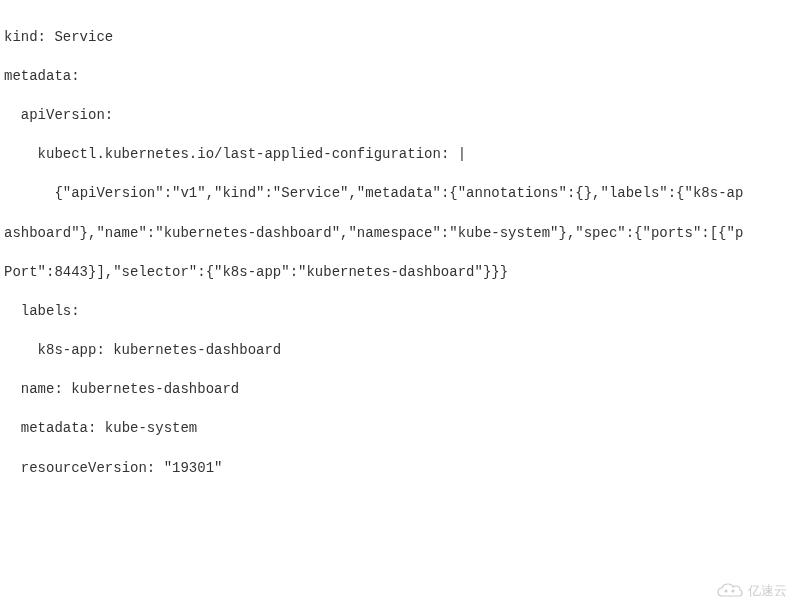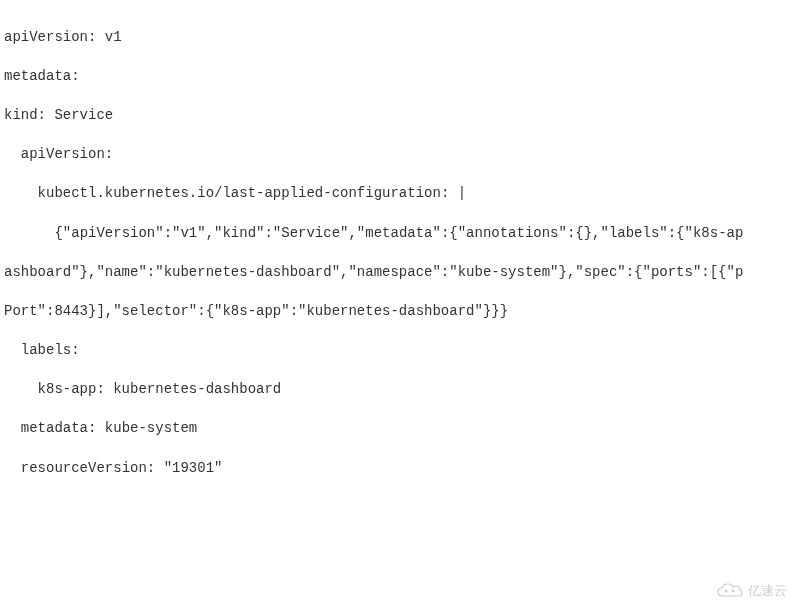--- a/index.html
+++ b/index.html
@@ -39,30 +39,30 @@
       gap: 4px;
     }
     .watermark-icon {
       display: inline-flex;
     }
   </style>
 </head>
 <body>
 
 <div class="code-block">
-<div class="line">apiVersion: v1</div>
+<div class="line">kind: Service</div>
 <div class="line">metadata:</div>
-<div class="line">kind: Service</div>
 <div class="line">  apiVersion:</div>
 <div class="line">    kubectl.kubernetes.io/last-applied-configuration: |</div>
 <div class="line">      {"apiVersion":"v1","kind":"Service","metadata":{"annotations":{},"labels":{"k8s-ap</div>
 <div class="line">ashboard"},"name":"kubernetes-dashboard","namespace":"kube-system"},"spec":{"ports":[{"p</div>
 <div class="line">Port":8443}],"selector":{"k8s-app":"kubernetes-dashboard"}}}</div>
 <div class="line">  labels:</div>
 <div class="line">    k8s-app: kubernetes-dashboard</div>
+<div class="line">  name: kubernetes-dashboard</div>
 <div class="line">  metadata: kube-system</div>
 <div class="line">  resourceVersion: "19301"</div>
 
 
 
 
 
 
 
 

